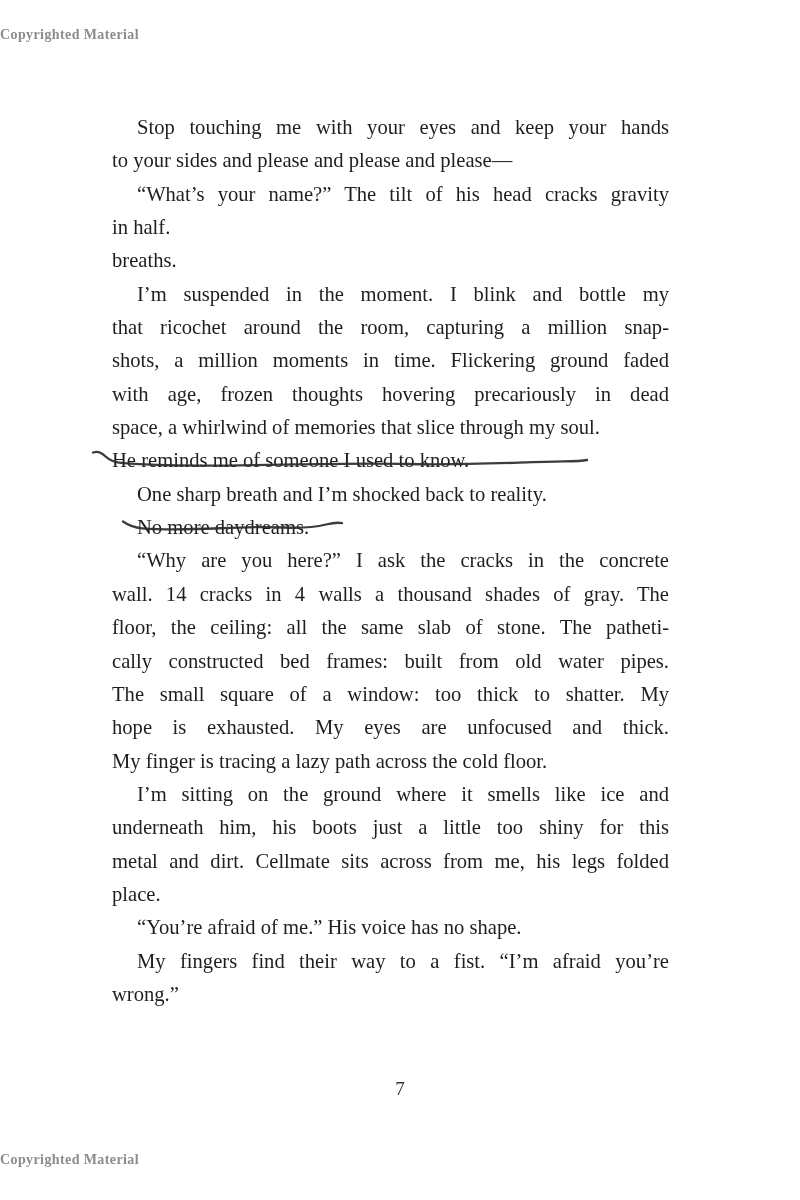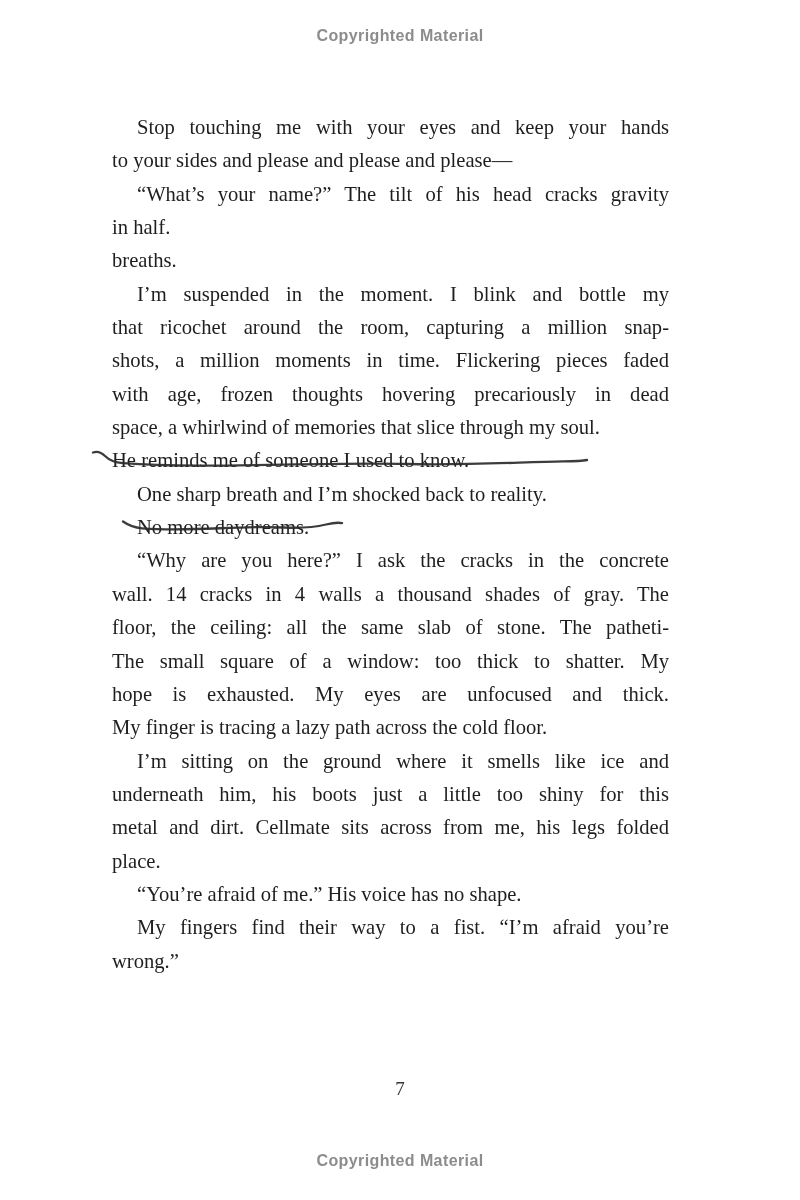--- a/index.html
+++ b/index.html
@@ -12,24 +12,23 @@
     width: 800px;
     height: 1200px;
     background: #ffffff;
     overflow: hidden;
     font-family: "Liberation Serif", "DejaVu Serif", serif;
   }
   .watermark {
     position: absolute;
     left: 0;
     width: 100%;
-    text-align: center;
-    font-family: Liberation Sans, sans-serif;
+    font-family: Liberation Serif, serif;
     font-weight: bold;
-    font-size: 16px;
+    font-size: 14px;
     letter-spacing: 0.4px;
     color: #8c8c8c;
   }
   .wm-top { top: 27px; }
   .wm-bottom { top: 1152px; }
 
   .text-block {
     position: absolute;
     left: 112px;
     top: 111px;
@@ -91,41 +90,42 @@
       <div class="paragraph">
         <div class="line just indent">“What’s your name?” The tilt of his head cracks gravity</div>
         <div class="line last">in half.</div>
       </div>
       <div class="paragraph">
         <div class="line last">breaths.</div>
         <div class="line just indent">I’m suspended in the moment. I blink and bottle my</div>
       </div>
       <div class="paragraph">
         <div class="line just">that ricochet around the room, capturing a million snap-</div>
-        <div class="line just">shots, a million moments in time. Flickering pieces faded</div>
+        <div class="line just">shots, a million moments in time. Flickering ground faded</div>
         <div class="line just">with age, frozen thoughts hovering precariously in dead</div>
         <div class="line last">space, a whirlwind of memories that slice through my soul.</div>
       </div>
       <div class="paragraph">
         <div class="line last"><span class="struck-sentence">He reminds me of someone I used to know.</span><svg class="strike" width="500" height="33" viewBox="0 0 500 33" style="left: -22px;">
             <path d="M 3,8.5 c 4,-1.5 8,-0.5 12,3.5 c 4,4 9,6.5 18,7.2 c 80,6.3 190,-1.5 285,0.8 c 58,1.4 110,-1.8 155,-2.6 c 12,-0.2 20,-0.6 24,-1.4"></path>
           </svg></div>
       </div>
       <div class="paragraph">
         <div class="line last indent">One sharp breath and I’m shocked back to reality.</div>
       </div>
       <div class="paragraph">
         <div class="line last indent"><span class="struck-sentence">No more daydreams.</span><svg class="strike" width="244" height="33" viewBox="0 0 244 33" style="left: 8px;">
             <path d="M 3,10.5 c 5,3.5 10,6 19,6.8 c 50,4 95,-3.2 142,-0.8 c 22,1.1 32,-0.6 42,-3 c 8,-1.9 12,-2.2 16,-1.4"></path>
           </svg></div>
       </div>
       <div class="paragraph">
         <div class="line just indent">“Why are you here?” I ask the cracks in the concrete</div>
         <div class="line just">wall. 14 cracks in 4 walls a thousand shades of gray. The</div>
         <div class="line just">floor, the ceiling: all the same slab of stone. The patheti-</div>
+        <div class="line just">cally constructed bed frames: built from old water pipes.</div>
         <div class="line just">The small square of a window: too thick to shatter. My</div>
         <div class="line just">hope is exhausted. My eyes are unfocused and thick.</div>
         <div class="line last">My finger is tracing a lazy path across the cold floor.</div>
       </div>
       <div class="paragraph">
         <div class="line just indent">I’m sitting on the ground where it smells like ice and</div>
         <div class="line just">underneath him, his boots just a little too shiny for this</div>
         <div class="line just">metal and dirt. Cellmate sits across from me, his legs folded</div>
         <div class="line last">place.</div>
       </div>

